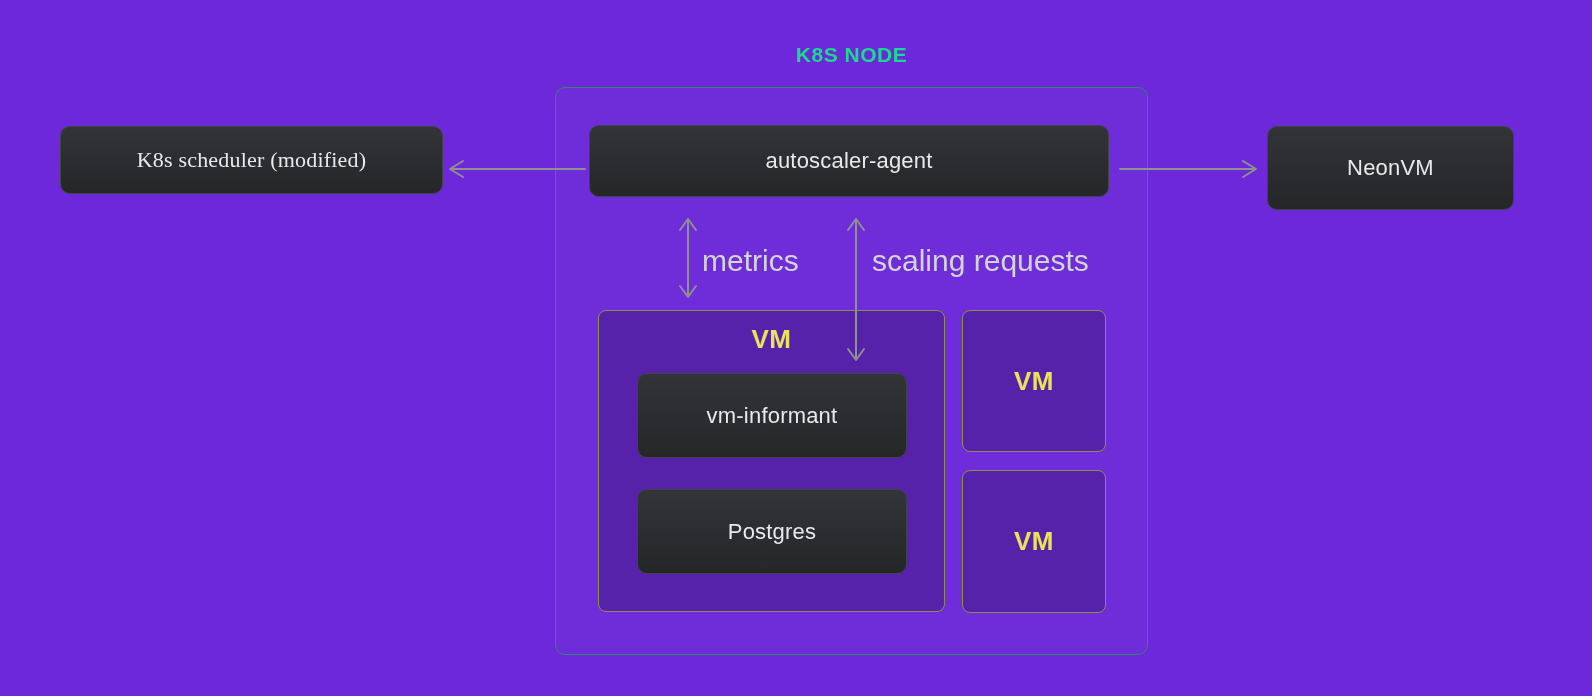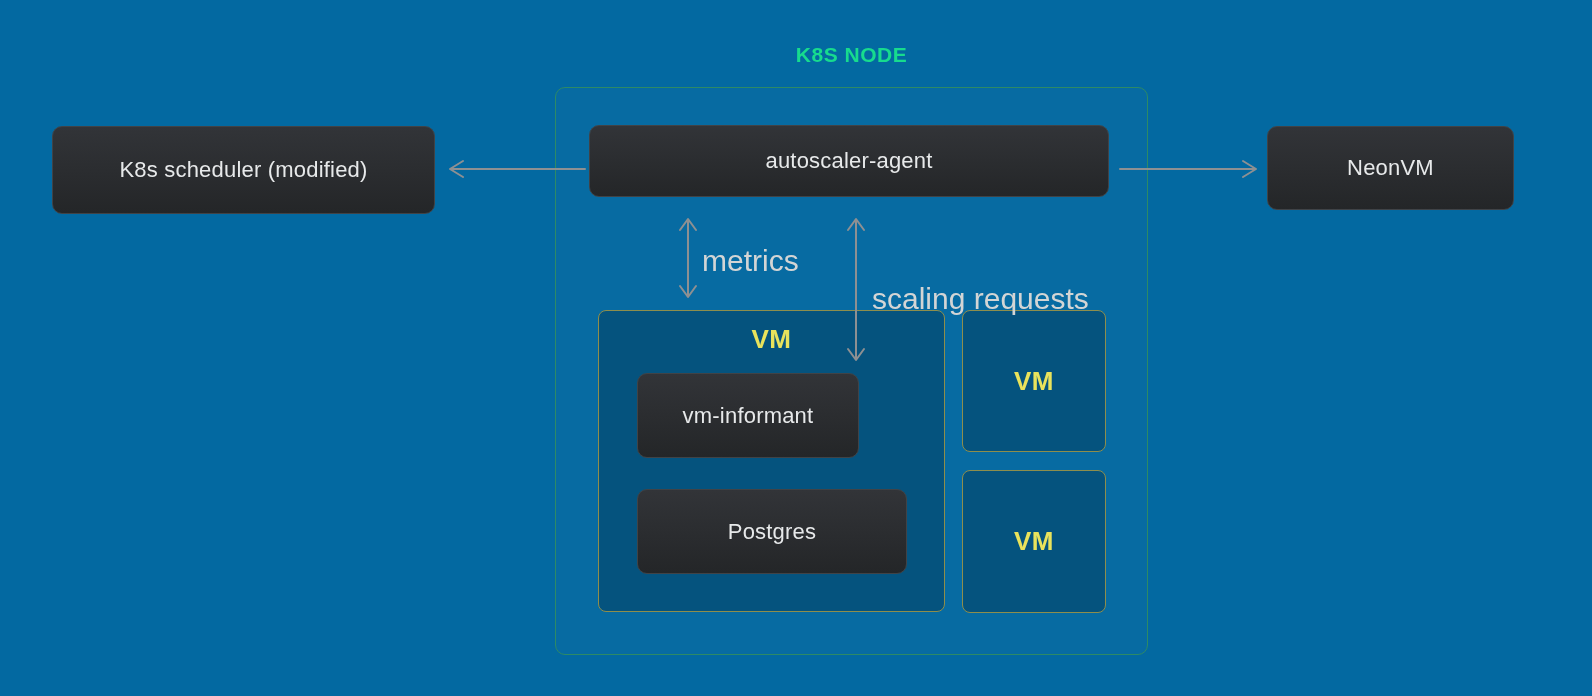--- a/index.html
+++ b/index.html
@@ -3,21 +3,21 @@
 <meta charset="utf-8">
 <style>
   * { margin: 0; padding: 0; box-sizing: border-box; }
   html, body { background: #0d0e0e; }
   body { font-family: "Liberation Sans", "DejaVu Sans", sans-serif; }
 
   .canvas {
     position: relative;
     width: 1592px;
     height: 696px;
-    background: #0369a1;
+    background: #6d28d9;
     overflow: hidden;
   }
 
   .diagram-title {
     position: absolute;
     left: 555px; top: 43px; width: 593px;
     text-align: center;
     font-size: 21px;
     font-weight: 700;
     letter-spacing: 0.5px;
@@ -38,24 +38,24 @@
     align-items: center;
     justify-content: center;
     background: linear-gradient(180deg, #323438 0%, #242628 100%);
     border: 1px solid #404347;
     border-radius: 10px;
     color: #e7e9ea;
     font-size: 22px;
     letter-spacing: 0.2px;
   }
 
-  .node-scheduler { left: 52px;  top: 126px; width: 383px; height: 88px; }
+  .node-scheduler { left: 60px;  top: 126px; width: 383px; height: 68px; font-family: Liberation Serif, serif; }
   .node-agent     { left: 589px; top: 125px; width: 520px; height: 72px; }
   .node-neonvm    { left: 1267px;top: 126px; width: 247px; height: 84px; }
-  .node-informant { left: 637px; top: 373px; width: 222px; height: 85px; text-align: right; }
+  .node-informant { left: 637px; top: 373px; width: 270px; height: 85px; text-align: right; }
   .node-postgres  { left: 637px; top: 489px; width: 270px; height: 85px; align-items: center; }
 
   .vm-box {
     position: absolute;
     border: 1.5px solid #8e8e4c;
     border-radius: 8px;
     background: rgba(0,0,0,0.22);
   }
   .vm-main  { left: 598px; top: 310px; width: 347px; height: 302px; }
   .vm-small { display: flex; align-items: center; justify-content: center; }
@@ -74,21 +74,21 @@
     text-align: center;
   }
 
   .edge-label {
     position: absolute;
     color: #d3d5d5;
     font-size: 30px;
     line-height: 26px;
   }
   .label-metrics { left: 702px; top: 248px; }
-  .label-scaling { left: 872px; top: 248px; margin-top: 38px; }
+  .label-scaling { left: 872px; top: 248px; }
 
   .arrows {
     position: absolute;
     left: 0; top: 0;
     pointer-events: none;
   }
   .arrows polyline, .arrows line {
     stroke: #8e9092;
     stroke-width: 2;
     fill: none;

